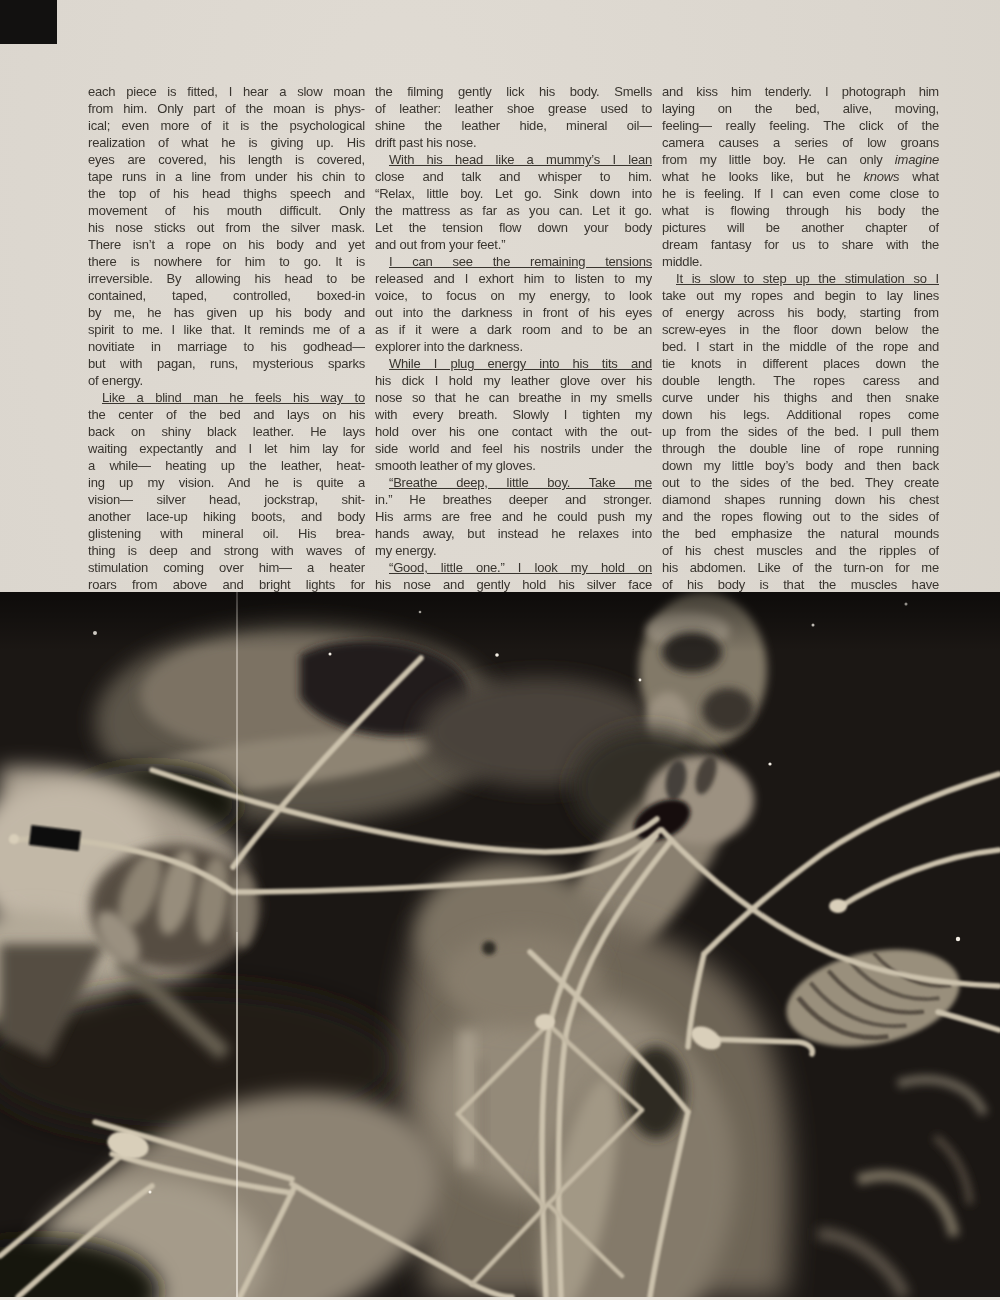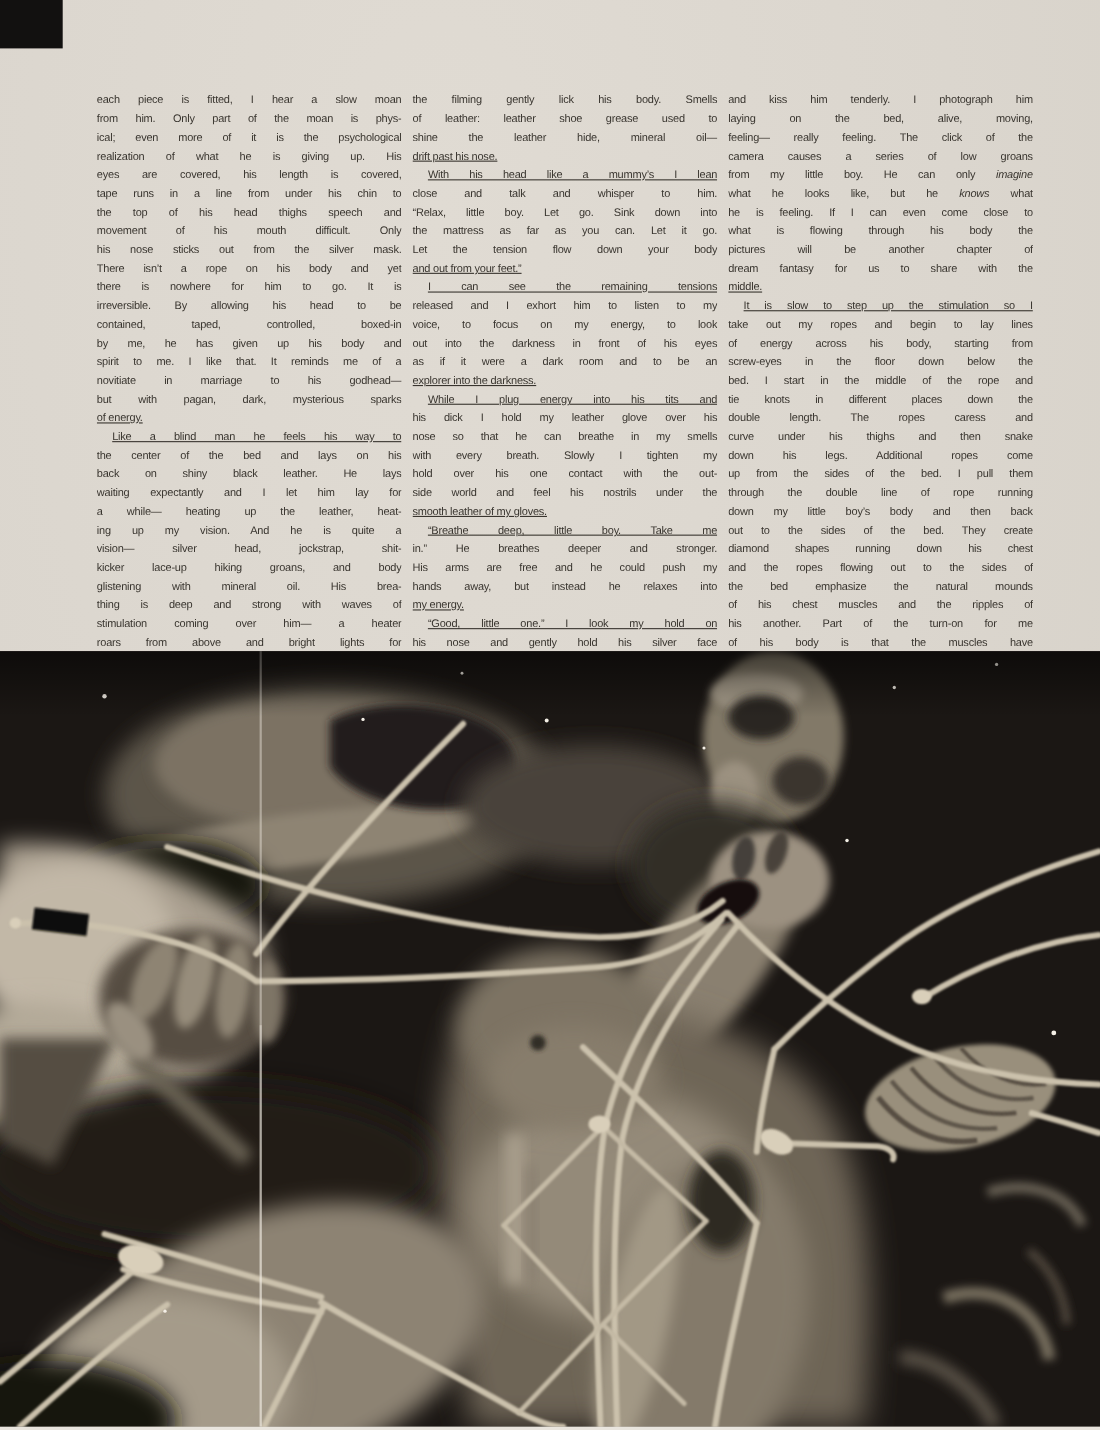--- a/index.html
+++ b/index.html
@@ -6,25 +6,25 @@
   body{
     width:1000px;height:1300px;position:relative;overflow:hidden;
     background:#dcd7cf;
     font-family:"Liberation Sans","DejaVu Sans",sans-serif;
   }
   .page{position:absolute;inset:0;
     background:radial-gradient(ellipse at 40% 15%, #e0dbd3 0%, #dbd6ce 55%, #d6d1c8 100%);}
   .corner-mark{position:absolute;left:0;top:0;width:57px;height:44px;background:#121110;}
   .col{
     position:absolute;top:83px;width:277px;
-    color:#39352f;font-size:10px;line-height:17px;letter-spacing:-0.2px;
+    color:#39352f;font-size:13px;line-height:17px;letter-spacing:-0.2px;
   }
   .col-1{left:88px}.col-2{left:375px}.col-3{left:662px}
   .line{height:17px;overflow:hidden;text-align:justify;text-align-last:justify;}
-  .line.end{text-align-last:left;text-decoration:underline;}
+  .line.end{text-align-last:left;}
   .line.ind{text-indent:14px;text-decoration:underline;}
   .line em{}
   .photo{position:absolute;left:0;top:592px;width:1000px;height:705px;background:#1b1714;}
   .photo svg{display:block;}
   .bottom-strip{position:absolute;left:0;top:1297px;width:1000px;height:3px;background:#e9e5de;}
 </style>
 </head>
 <body>
 
 <div class="page">
@@ -41,30 +41,30 @@
       <div class="line">the top of his head thighs speech and</div>
       <div class="line">movement of his mouth difficult. Only</div>
       <div class="line">his nose sticks out from the silver mask.</div>
       <div class="line">There isn’t a rope on his body and yet</div>
       <div class="line">there is nowhere for him to go. It is</div>
       <div class="line">irreversible. By allowing his head to be</div>
       <div class="line">contained, taped, controlled, boxed-in</div>
       <div class="line">by me, he has given up his body and</div>
       <div class="line">spirit to me. I like that. It reminds me of a</div>
       <div class="line">novitiate in marriage to his godhead—</div>
-      <div class="line">but with pagan, dark, mysterious sparks</div>
+      <div class="line">but with pagan, runs, mysterious sparks</div>
       <div class="line end">of energy.</div>
       <div class="line ind">Like a blind man he feels his way to</div>
       <div class="line">the center of the bed and lays on his</div>
       <div class="line">back on shiny black leather. He lays</div>
       <div class="line">waiting expectantly and I let him lay for</div>
       <div class="line">a while— heating up the leather, heat-</div>
       <div class="line">ing up my vision. And he is quite a</div>
       <div class="line">vision— silver head, jockstrap, shit-</div>
-      <div class="line">kicker lace-up hiking groans, and body</div>
+      <div class="line">another lace-up hiking boots, and body</div>
       <div class="line">glistening with mineral oil. His brea-</div>
       <div class="line">thing is deep and strong with waves of</div>
       <div class="line">stimulation coming over him— a heater</div>
       <div class="line">roars from above and bright lights for</div>
     </div>
   <div class="col col-2">
       <div class="line">the filming gently lick his body. Smells</div>
       <div class="line">of leather: leather shoe grease used to</div>
       <div class="line">shine the leather hide, mineral oil—</div>
       <div class="line end">drift past his nose.</div>
@@ -117,21 +117,21 @@
       <div class="line">curve under his thighs and then snake</div>
       <div class="line">down his legs. Additional ropes come</div>
       <div class="line">up from the sides of the bed. I pull them</div>
       <div class="line">through the double line of rope running</div>
       <div class="line">down my little boy’s body and then back</div>
       <div class="line">out to the sides of the bed. They create</div>
       <div class="line">diamond shapes running down his chest</div>
       <div class="line">and the ropes flowing out to the sides of</div>
       <div class="line">the bed emphasize the natural mounds</div>
       <div class="line">of his chest muscles and the ripples of</div>
-      <div class="line">his another. Part of the turn-on for me</div>
+      <div class="line">his abdomen. Like of the turn-on for me</div>
       <div class="line">of his body is that the muscles have</div>
     </div>
 
   <div class="photo">
     <svg width="1000" height="705" viewBox="0 0 1000 705" preserveAspectRatio="none" role="img" aria-label="Black-and-white photograph: a man lies on a leather-covered bed bound in a web of light ropes tied in diamond patterns across his chest and legs; a pillow at upper left, his masked head at upper right, one hand gripping ropes at the left.">
       <defs>
         <filter id="b1" x="-30%" y="-30%" width="160%" height="160%">
             <feGaussianBlur stdDeviation="1"></feGaussianBlur>
           </filter>
         <filter id="b2" x="-30%" y="-30%" width="160%" height="160%">

